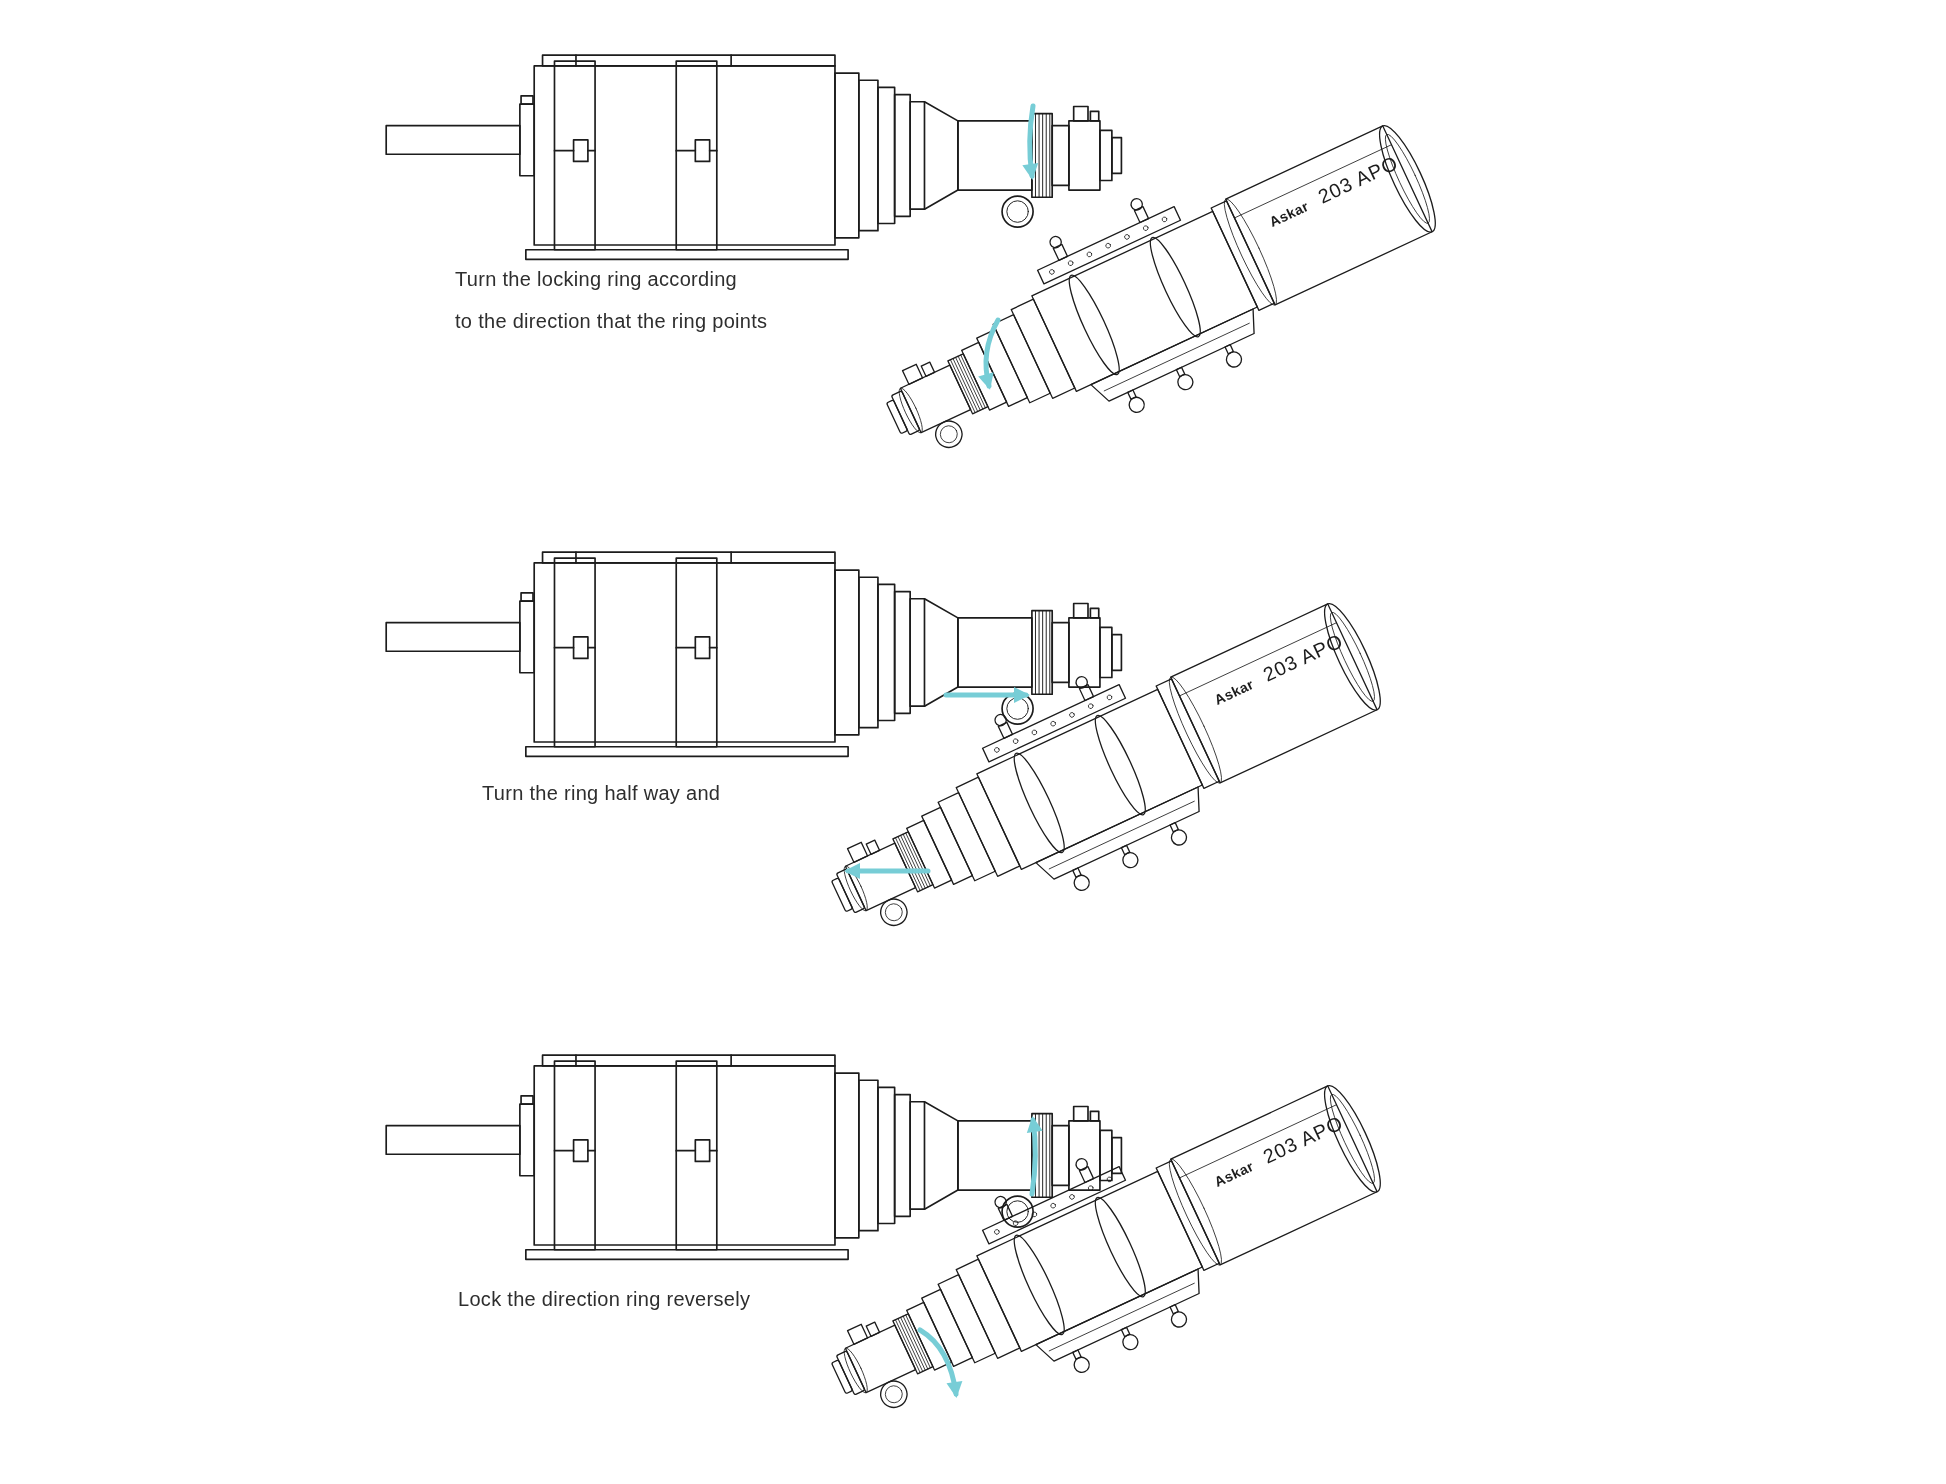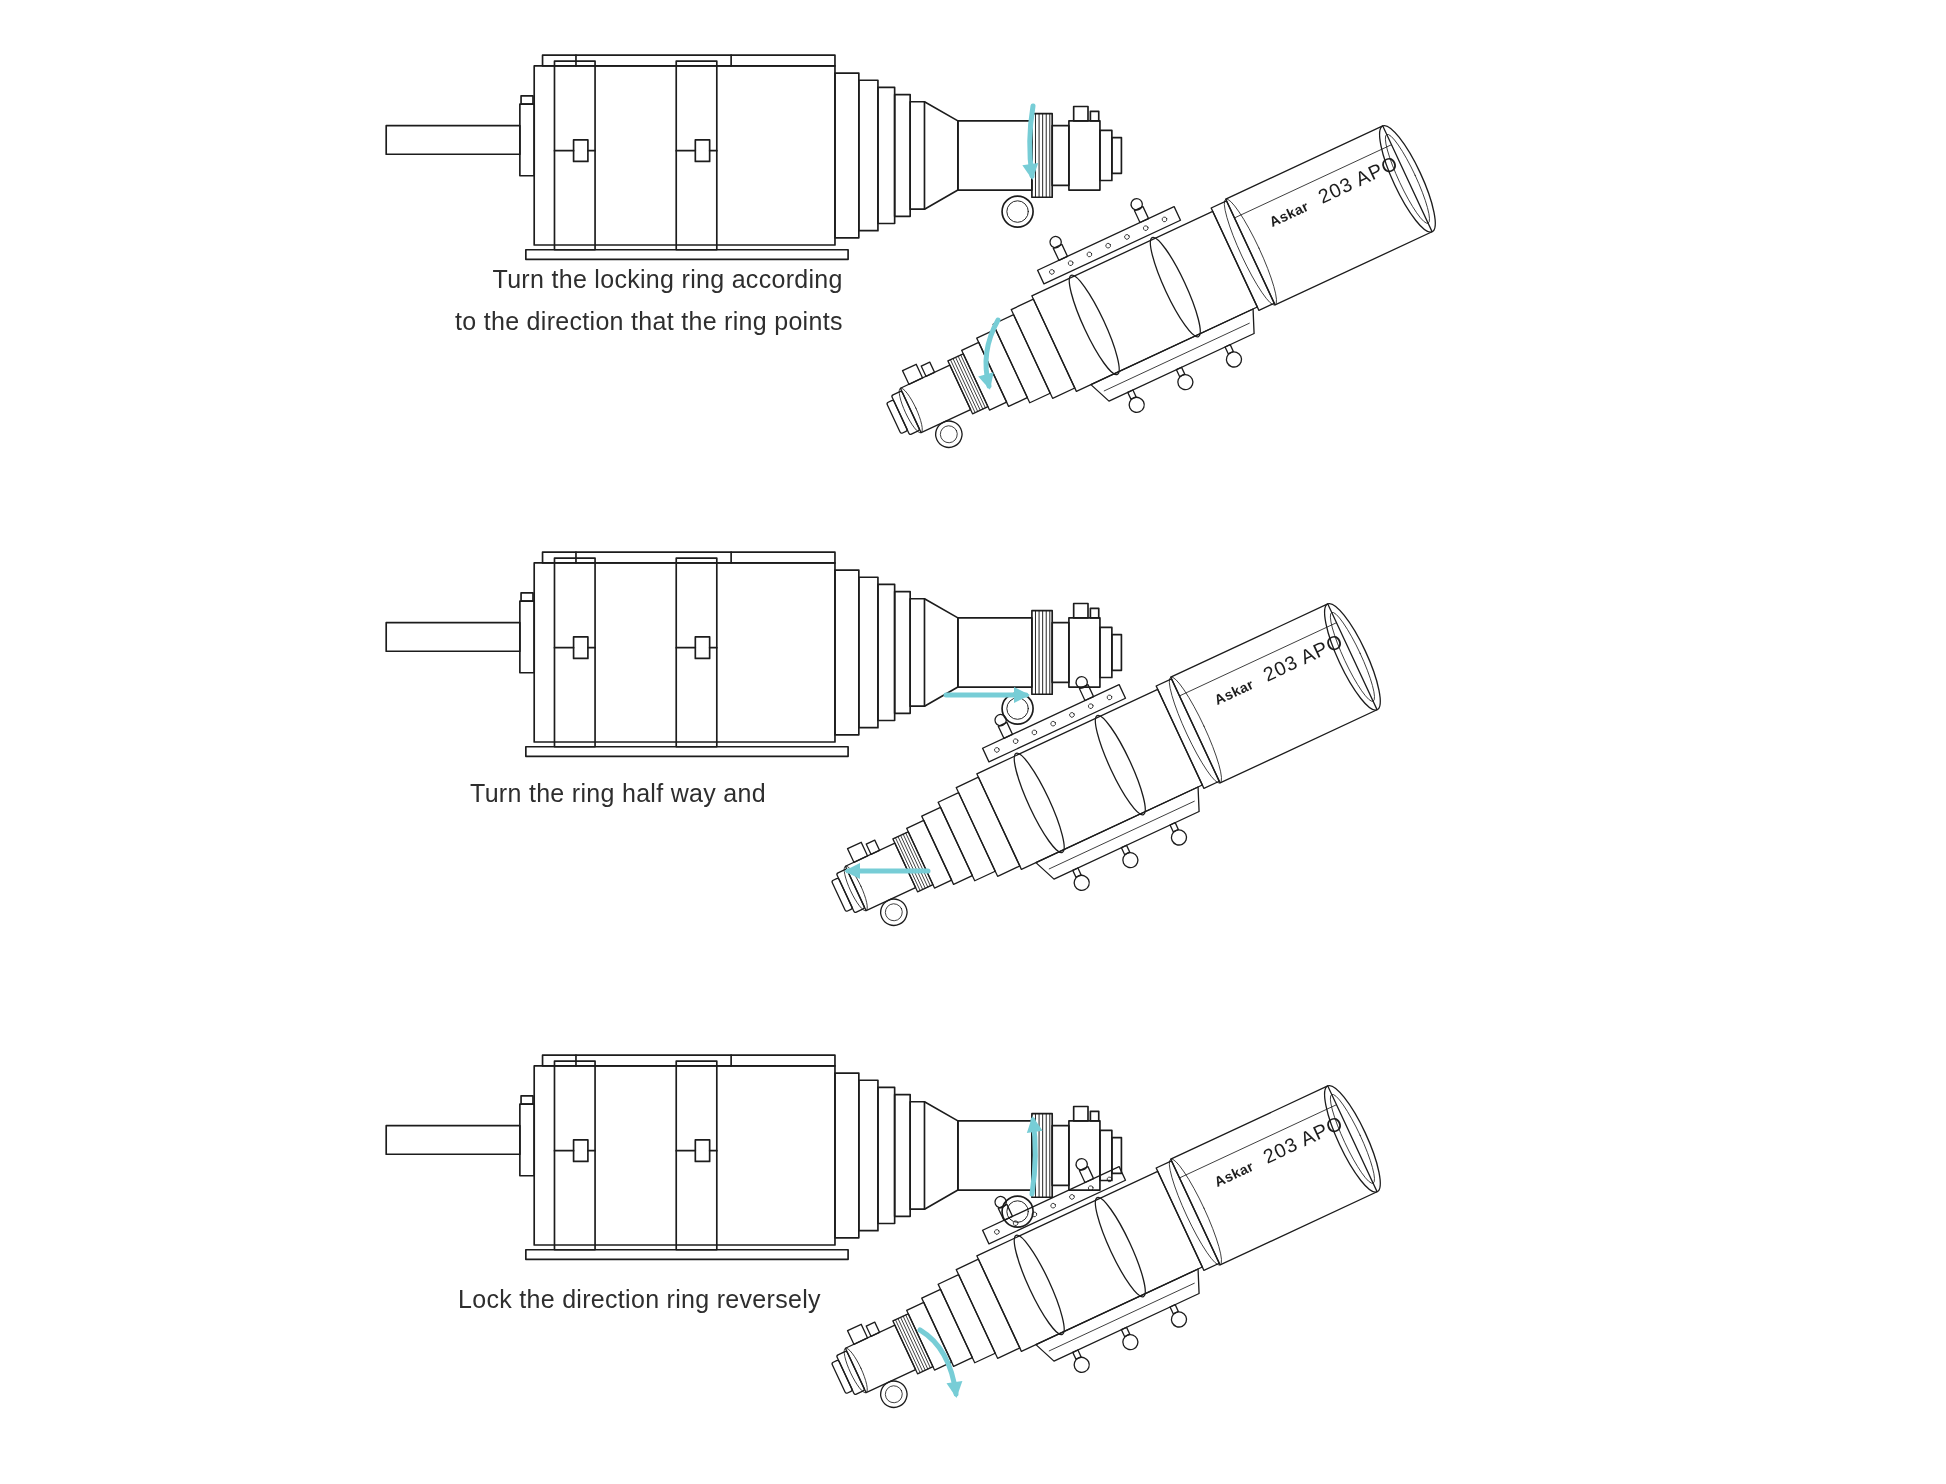--- a/index.html
+++ b/index.html
@@ -10,22 +10,22 @@
     --text:#2e2e2e;
   }
   *{box-sizing:border-box;margin:0;padding:0}
   body{background:#e8e8e8;font-family:"Liberation Sans",sans-serif}
   .page{
     position:relative;width:1946px;height:1484px;background:var(--bg);
     overflow:hidden;margin:0 auto;
   }
   .abs{position:absolute}
   .caption{
-    font-size:25px;line-height:42px;color:var(--text);
-    letter-spacing:.3px;white-space:nowrap;text-align:right;
+    font-size:20px;line-height:42px;color:var(--text);
+    letter-spacing:.3px;white-space:nowrap;
   }
   
   .art{fill:none;stroke:var(--line);stroke-width:1.4;stroke-linejoin:round;stroke-linecap:round}
   .thin{stroke-width:.8}
   .scope-label-brand{fill:var(--line);font-family:"Liberation Sans",sans-serif;font-weight:700;font-size:15px;letter-spacing:.5px}
   .scope-label-model{fill:var(--line);font-family:"Liberation Sans",sans-serif;font-weight:400;font-size:21px;letter-spacing:1px}
   
   .arrow-path{stroke:var(--arrow);stroke-width:5;fill:none;stroke-linecap:round}
   .ahp{fill:var(--arrow)}
 </style>
@@ -177,21 +177,21 @@
     <svg class="abs arrow" style="left:962px;top:312px" width="60" height="90">
       <path class="arrow-path" d="M36 8 Q18 40 27 74" marker-end="url(#ah)"></path>
     </svg>
   </div>
 
   <div class="step">
     <svg class="abs" style="left:385px;top:527px" width="740" height="239" viewBox="0 0 620 200">
       <use href="#sideview-art"></use>
     </svg>
 
-    <div class="abs caption" style="left:470px;top:772px">
+    <div class="abs caption" style="left:482px;top:772px">
       <div>Turn the ring half way and</div>
     </div>
 
     <svg class="abs" style="left:810px;top:548px" width="660" height="452" viewBox="0 0 700 480">
       <use href="#scope3d-art"></use>
       <text transform="translate(432 167) rotate(-25)">
         <tspan class="scope-label-brand" x="0" y="0">Askar</tspan>
         <tspan class="scope-label-model" dx="10">203 APO</tspan>
       </text>
     </svg>

